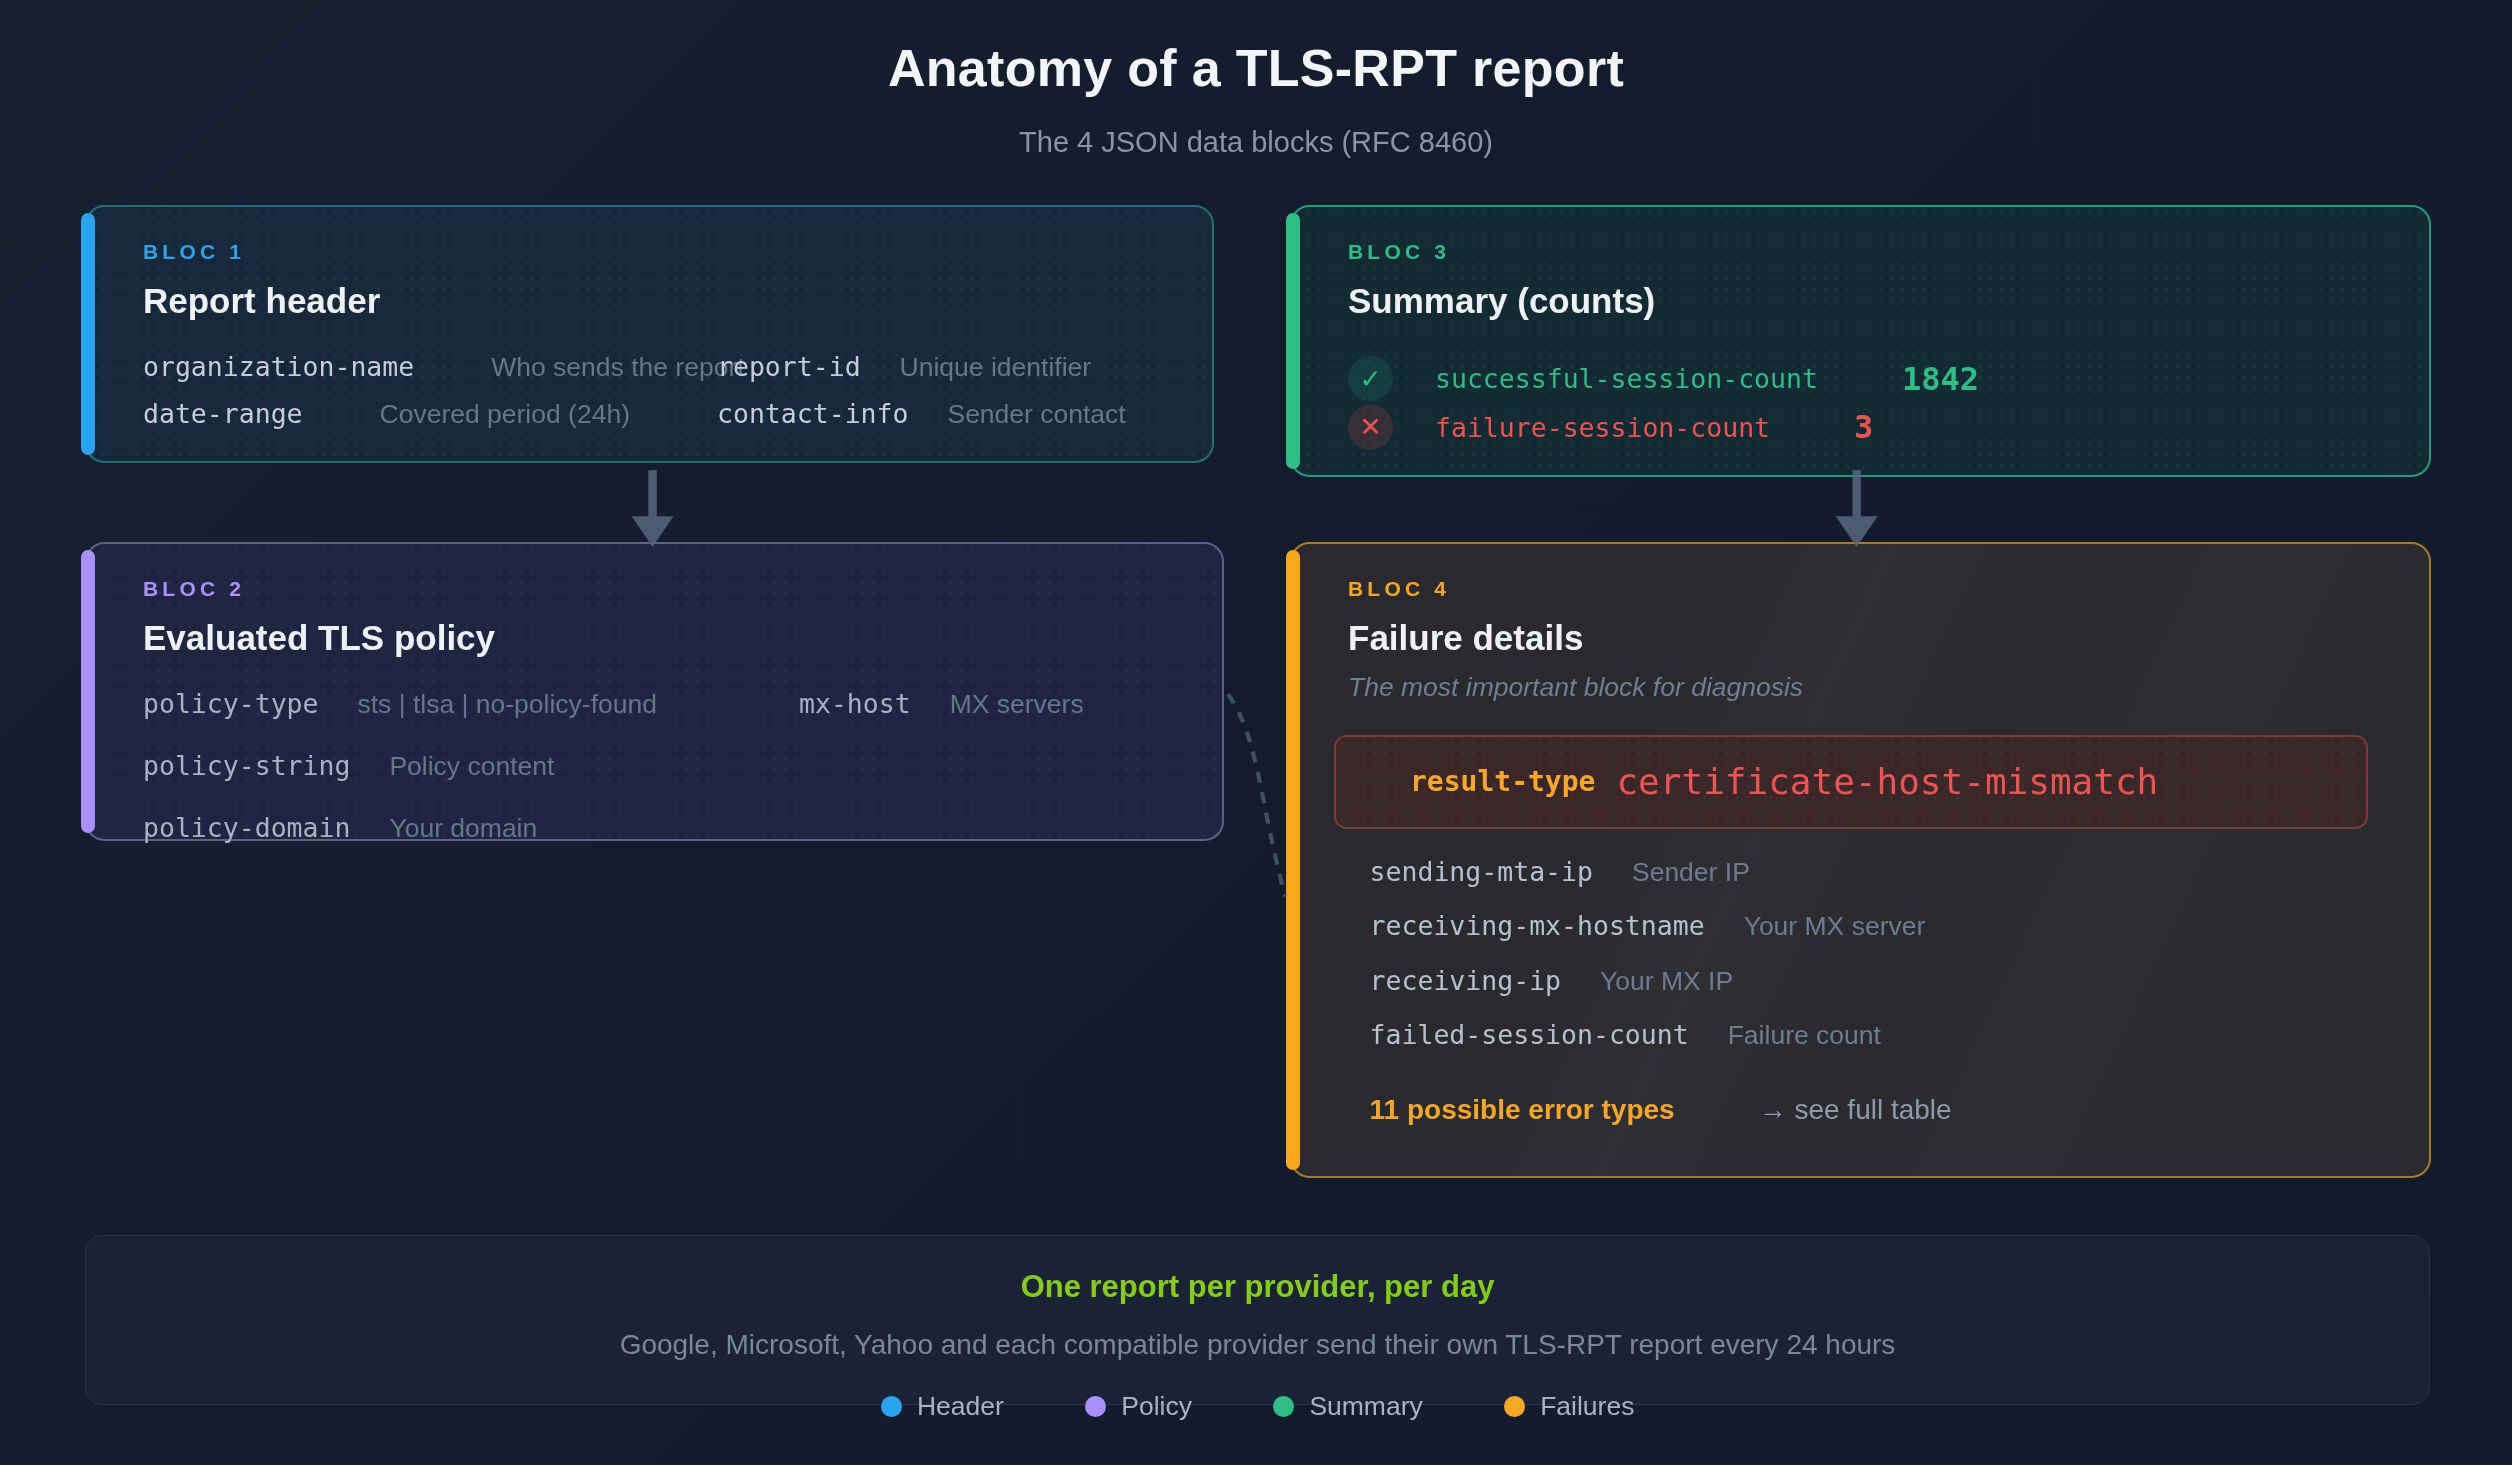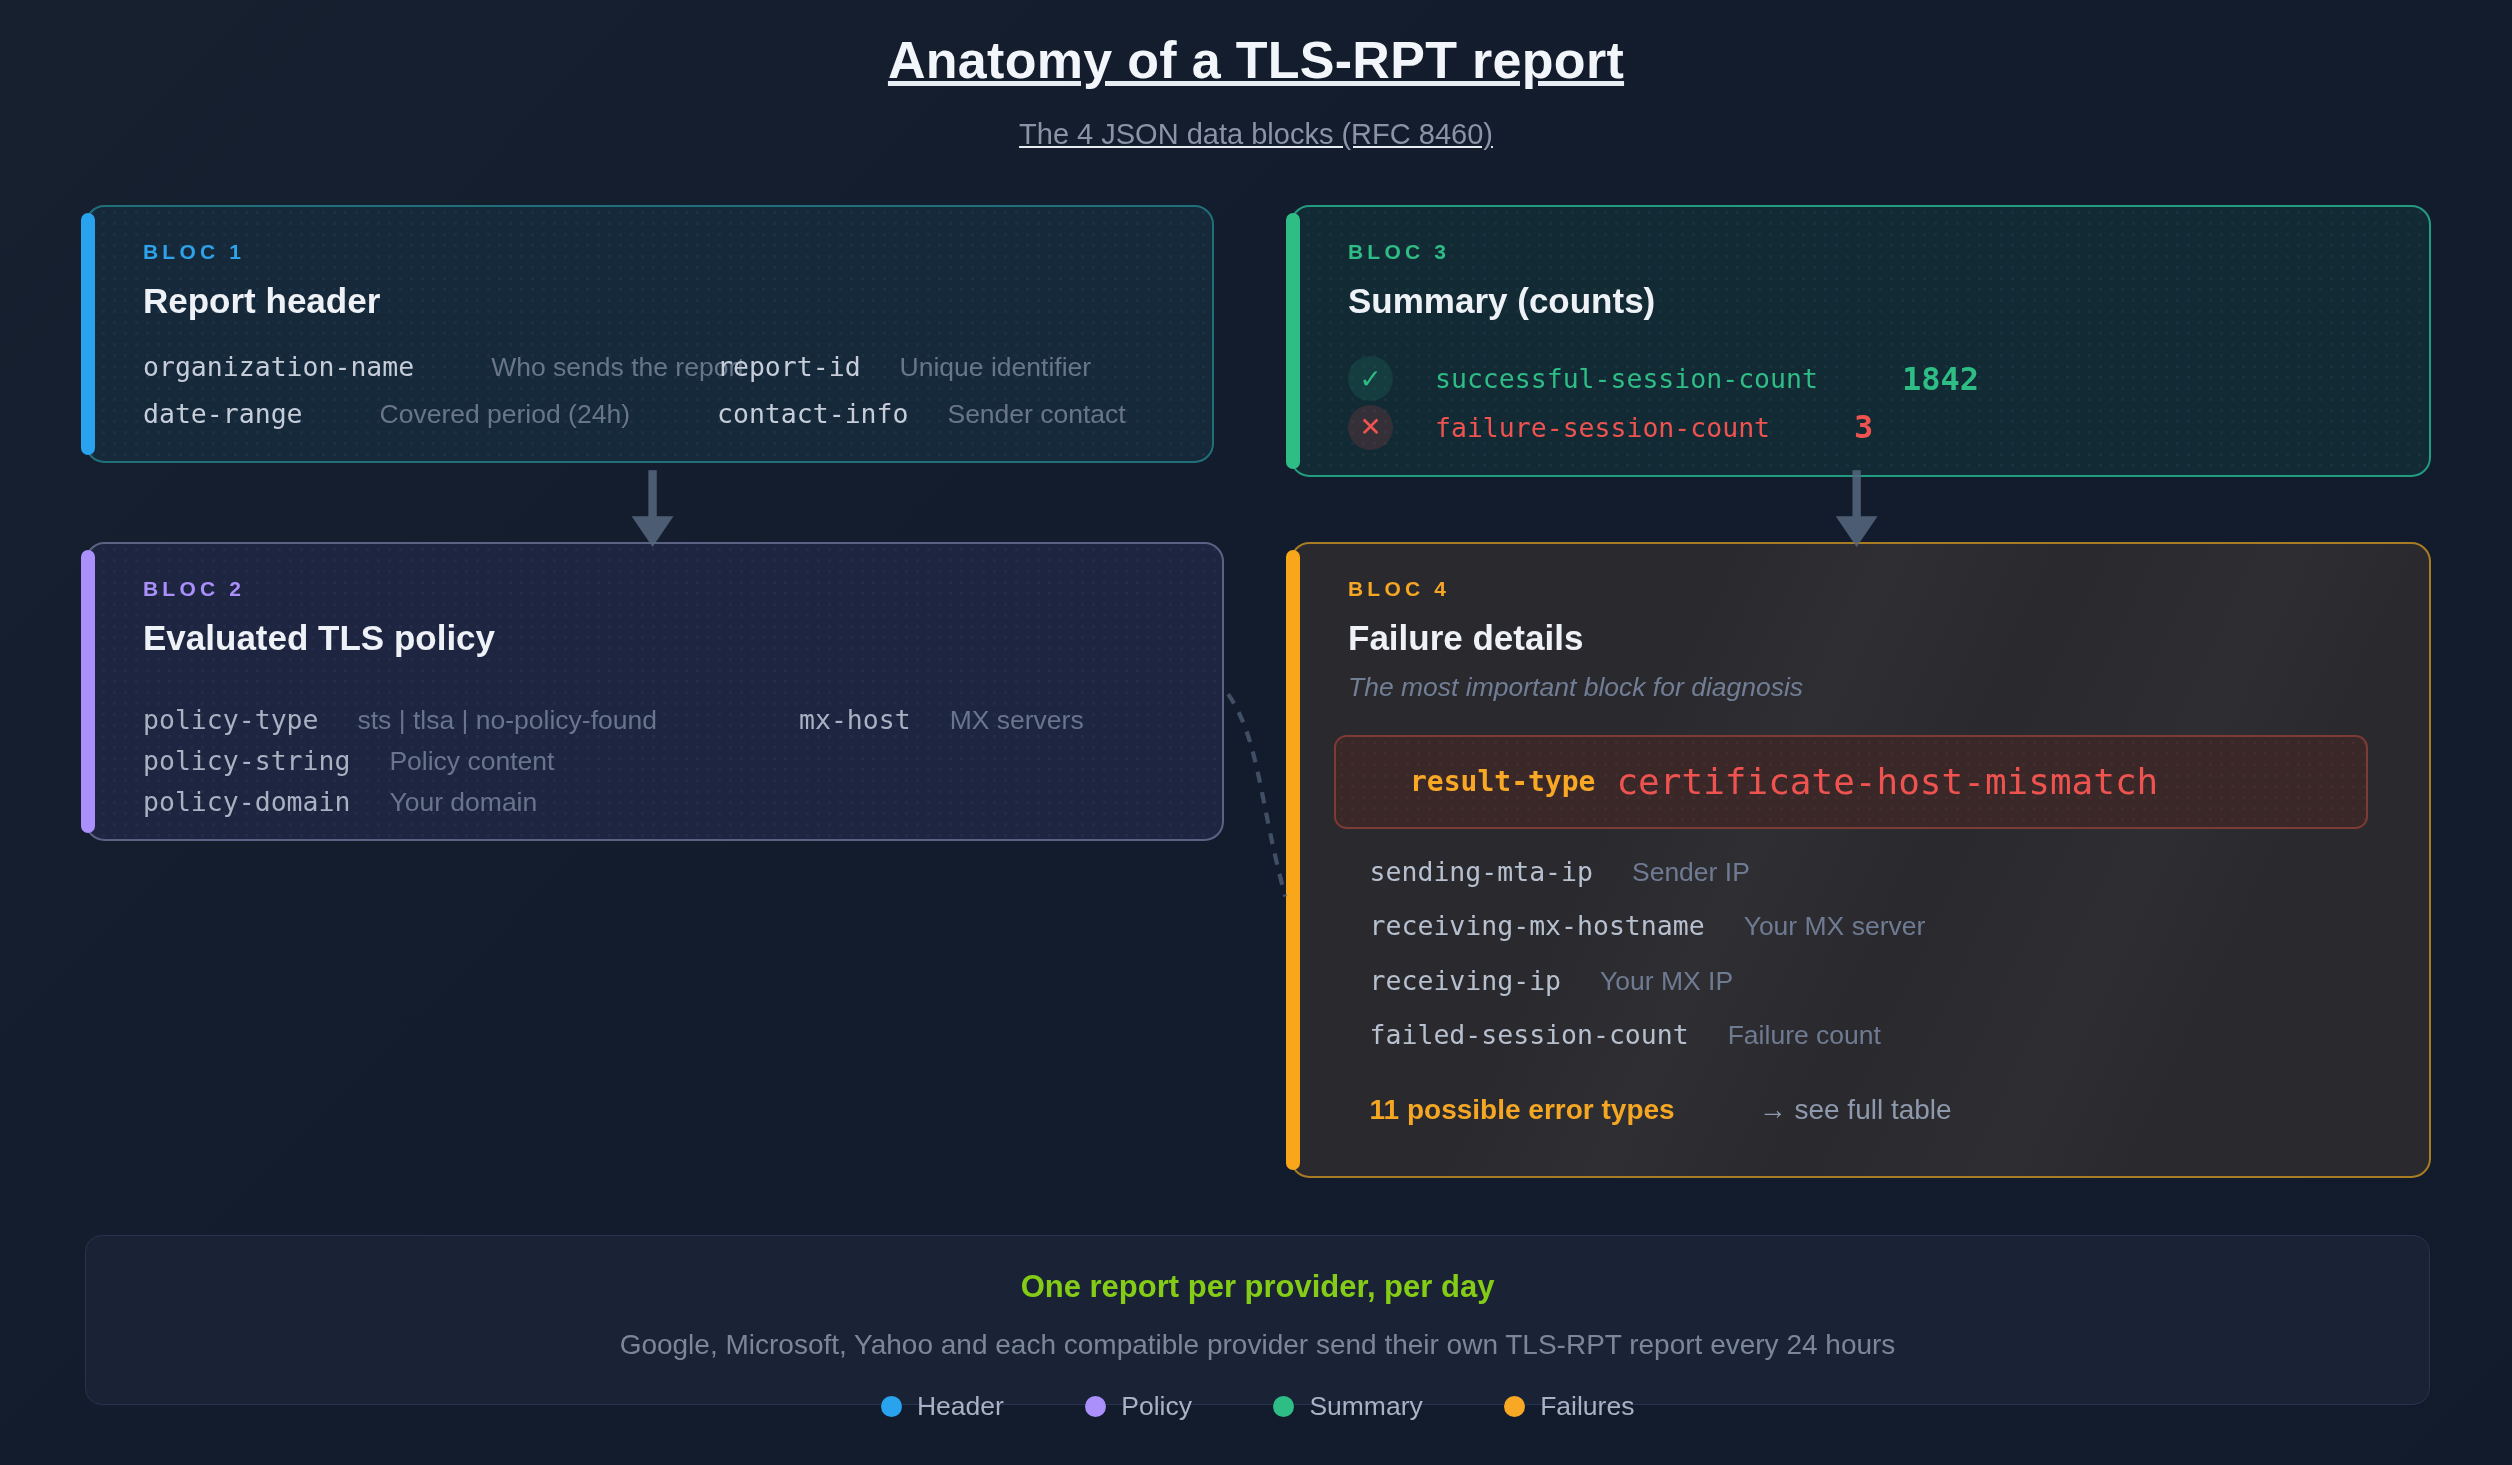--- a/index.html
+++ b/index.html
@@ -8,21 +8,21 @@
     font-family:"Liberation Sans", sans-serif;
     background:#141e2e;
     background-image:linear-gradient(135deg, #16202f 0%, #131c2c 45%, #121b2b 100%);
     color:#e8edf4;
     position:relative;
     overflow:hidden;
   }
   .mono { font-family:"DejaVu Sans Mono", monospace; }
 
   
-  .page-header { position:absolute; left:0; top:30px; width:100%; text-align:center;text-decoration:underline; }
+  .page-header { position:absolute; left:0; top:38px; width:100%; text-align:center; }
   .page-title { font-size:52px; font-weight:700; color:#f2f5f9; letter-spacing:0.3px; }
   .page-subtitle { margin-top:28px; font-size:29px; color:#8a94a7; }
 
   
   .card {
     position:absolute;
     border-radius:19.5px;
     border:2.8px solid;
     padding:33px 56px 0 56px;
   }
@@ -46,21 +46,21 @@
   .bloc1 .accent-bar { background:#2aa3ef; }
   .bloc1 .bloc-label { color:#2fa3ea; }
   .bloc1 .fields { margin-top:32px; display:grid; grid-template-columns:574px 1fr; row-gap:19.5px; }
   .bloc1 .field:nth-child(odd) .desc { margin-left:77px; }
 
   
   .bloc2 { left:85px; top:542px; width:1139px; height:299px; background-color:#1d2541; border-color:#5c6284; }
   .bloc2 .accent-bar { background:#ab8ffb; }
   .bloc2 .bloc-label { color:#ab8ffb; }
   .bloc2 .key { color:#a9b1c2; }
-  .bloc2 .fields { margin-top:48px; display:grid; grid-template-columns:656px 1fr; row-gap:13px; }
+  .bloc2 .fields { margin-top:32px; display:grid; grid-template-columns:656px 1fr; row-gap:34px; }
   .bloc2 .f1 { grid-area:1/1; } .bloc2 .f2 { grid-area:1/2; }
   .bloc2 .f3 { grid-area:2/1; } .bloc2 .f4 { grid-area:3/1; }
 
   
   .bloc3 { left:1290px; top:205px; width:1141px; height:272px; background-color:#122a34; border-color:#239b80; }
   .bloc3 .accent-bar { background:#2ebd85; }
   .bloc3 .bloc-label { color:#2ebd85; }
   .bloc3 .rows { margin-top:35px; }
   .status-row { display:flex; align-items:center; height:46px; margin-bottom:2.8px; }
   .status-icon {

